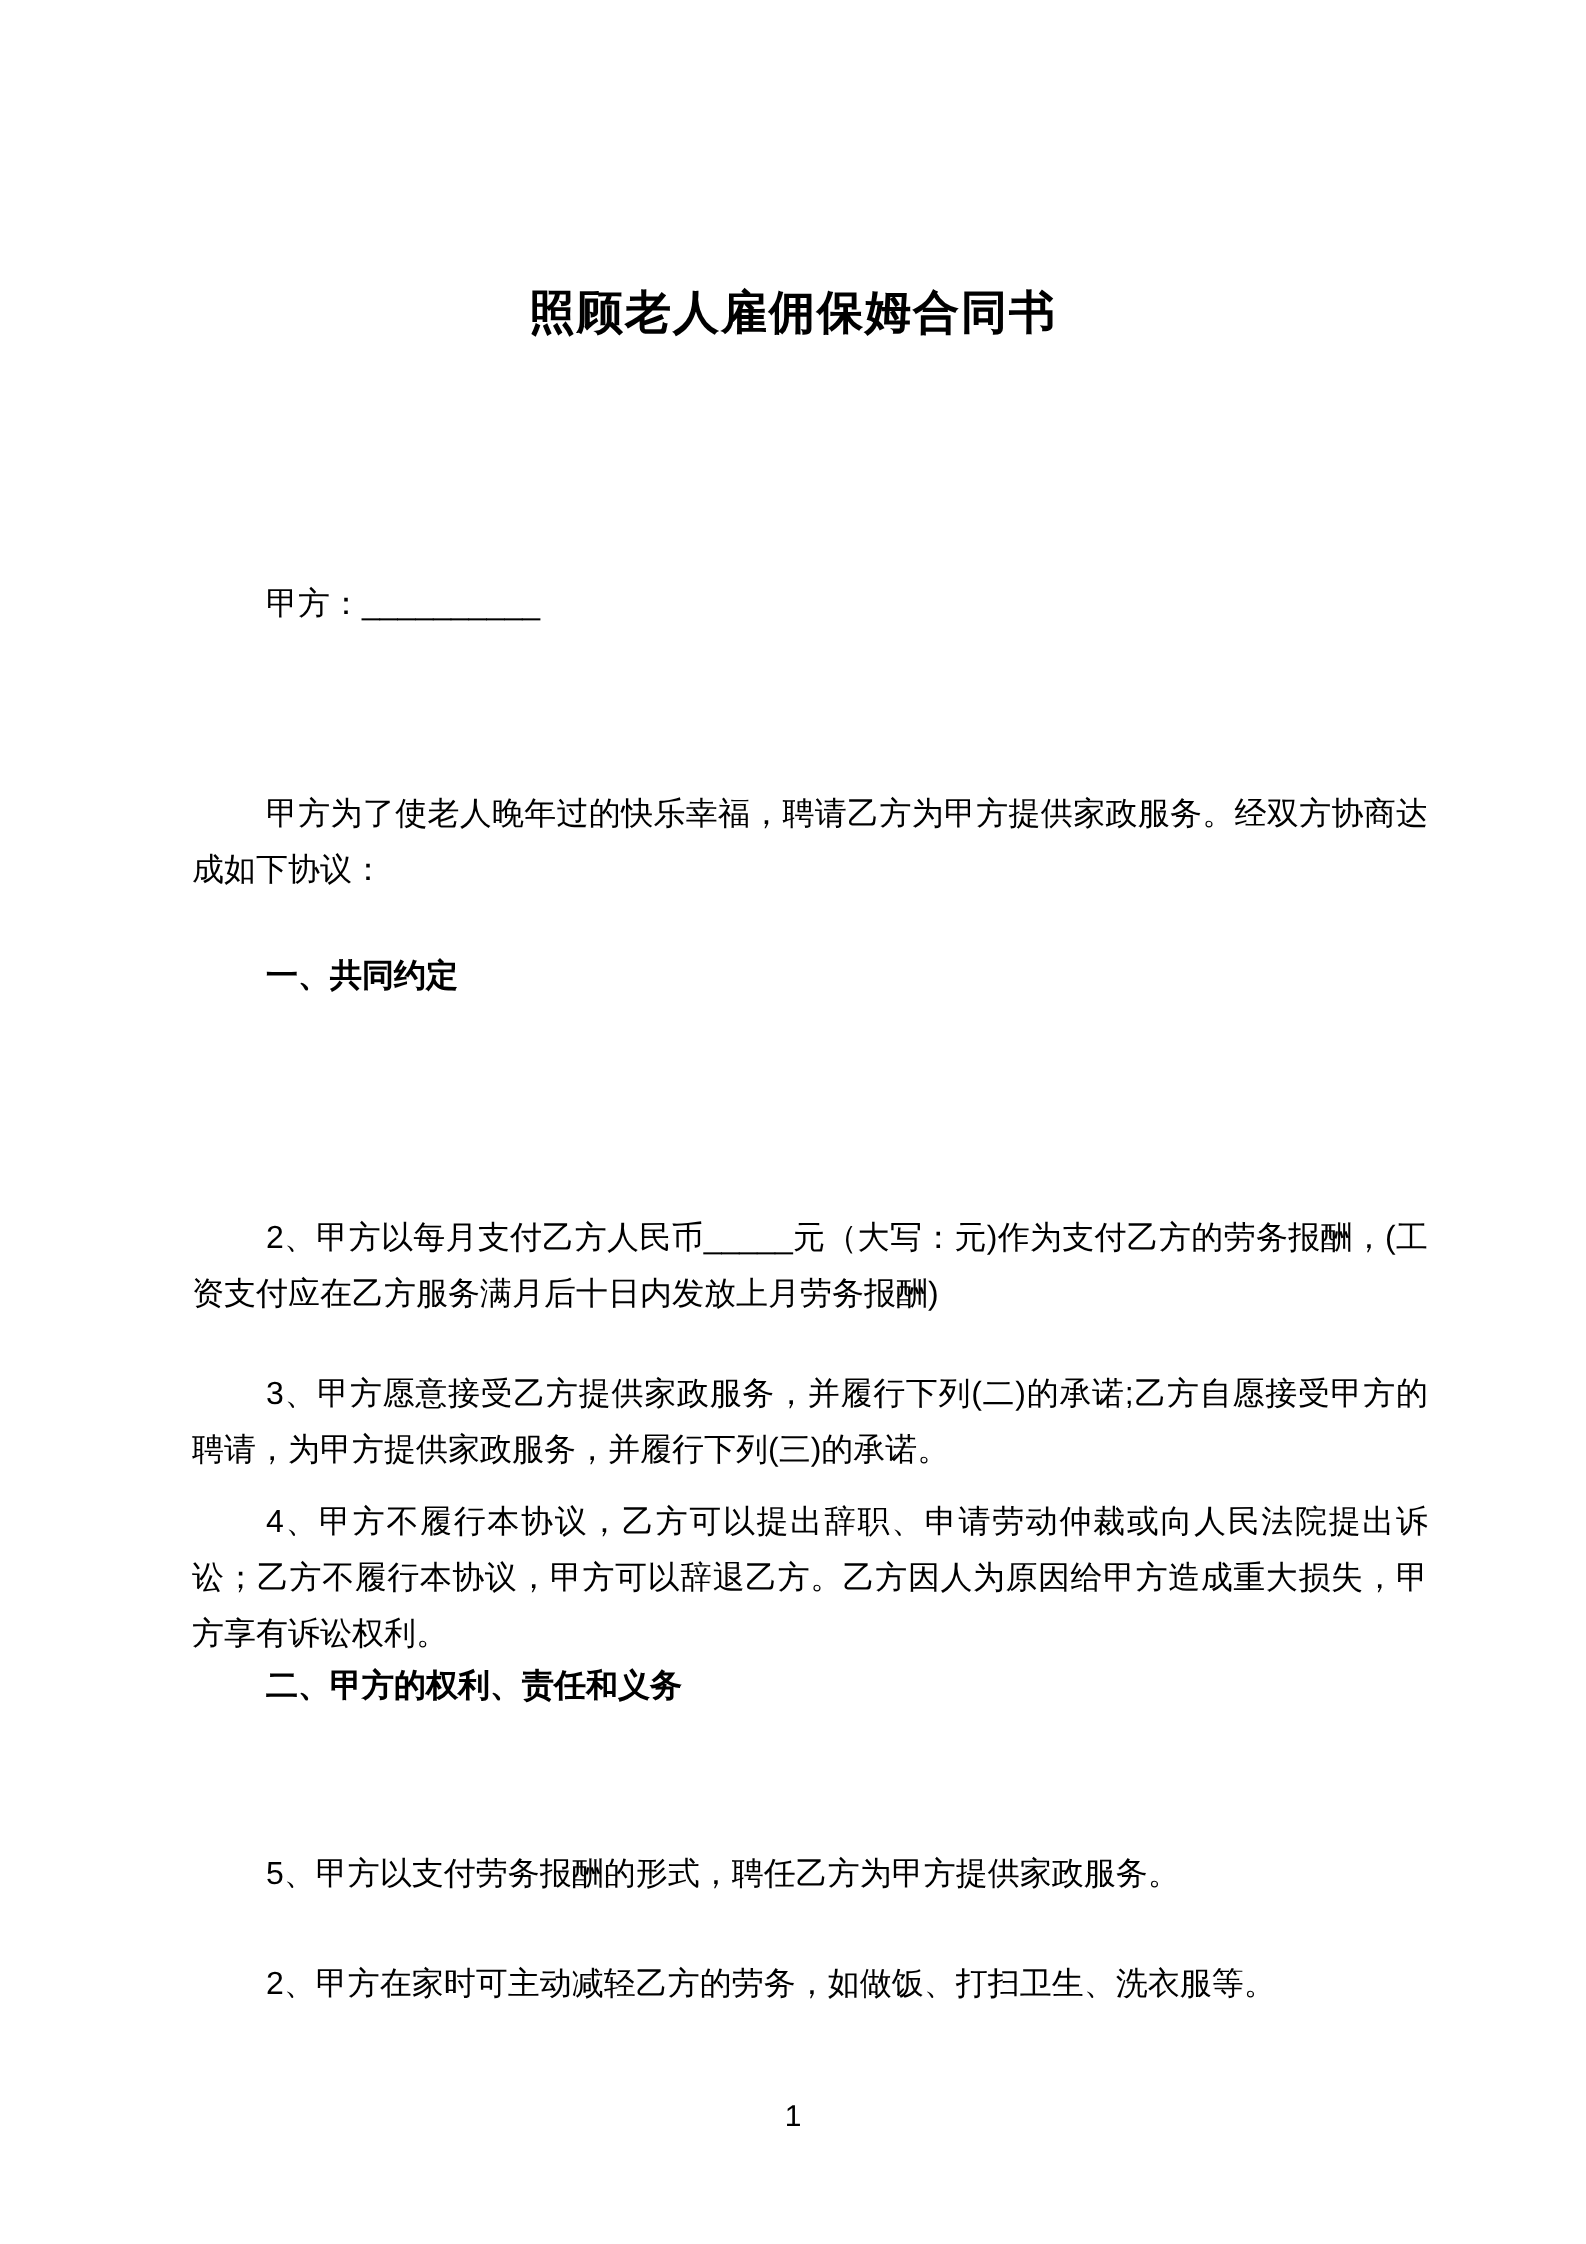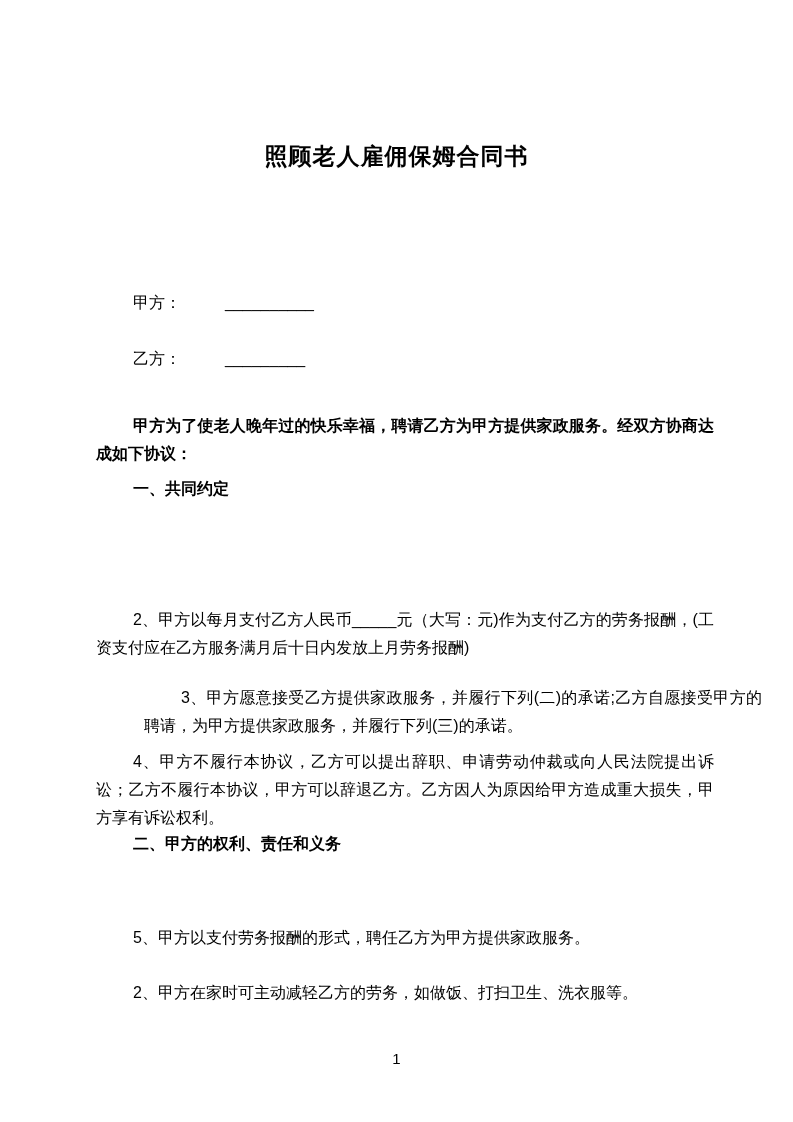--- a/index.html
+++ b/index.html
@@ -41,28 +41,28 @@
   }
   .title {
     top: 139px;
     font-size: 23px;
     line-height: 34px;
     font-weight: bold;
     letter-spacing: 1px;
   }
   .heading { font-weight: bold; }
   .party-row { white-space: nowrap; }
-  .party-row .blank { letter-spacing: 0; margin-left: 44px; }
+  .party-row .blank { letter-spacing: 0; }
   .t-party-a { top: 289px; }
   .t-party-b { top: 345px; }
-  .t-intro   { top: 412px; font-weight: bold; }
+  .t-intro   { top: 394px; }
   .t-h1      { top: 475px; }
   .t-i11     { top: 526px; }
   .t-i12     { top: 606px; }
-  .t-i13     { top: 684px; margin-left: 48px; }
+  .t-i13     { top: 684px; }
   .t-i14     { top: 748px; }
   .t-h2      { top: 830px; }
   .t-i21     { top: 924px; }
   .t-i22     { top: 979px; }
   .page-number {
     top: 1049px;
     font-size: 15px;
     line-height: 20px;
     text-align: center;
   }
@@ -71,23 +71,20 @@
 <body>
 
 <div class="page">
 
   <div class="abs center title">照顾老人雇佣保姆合同书</div>
 
   <div class="abs indent party-row t-party-a">
     <span>甲方：</span><span class="blank">__________</span>
   </div>
 
-  <div class="abs indent party-row t-party-b">
-    <span>乙方：</span><span class="blank">_________</span>
-  </div>
 
   <p class="abs indent t-intro">甲方为了使老人晚年过的快乐幸福，聘请乙方为甲方提供家政服务。经双方协商达成如下协议：</p>
 
   <div class="abs indent heading t-h1">一、共同约定</div>
 
 
   <p class="abs indent t-i12">2、甲方以每月支付乙方人民币_____元（大写：元)作为支付乙方的劳务报酬，(工资支付应在乙方服务满月后十日内发放上月劳务报酬)</p>
 
   <p class="abs indent t-i13">3、甲方愿意接受乙方提供家政服务，并履行下列(二)的承诺;乙方自愿接受甲方的聘请，为甲方提供家政服务，并履行下列(三)的承诺。</p>
 

